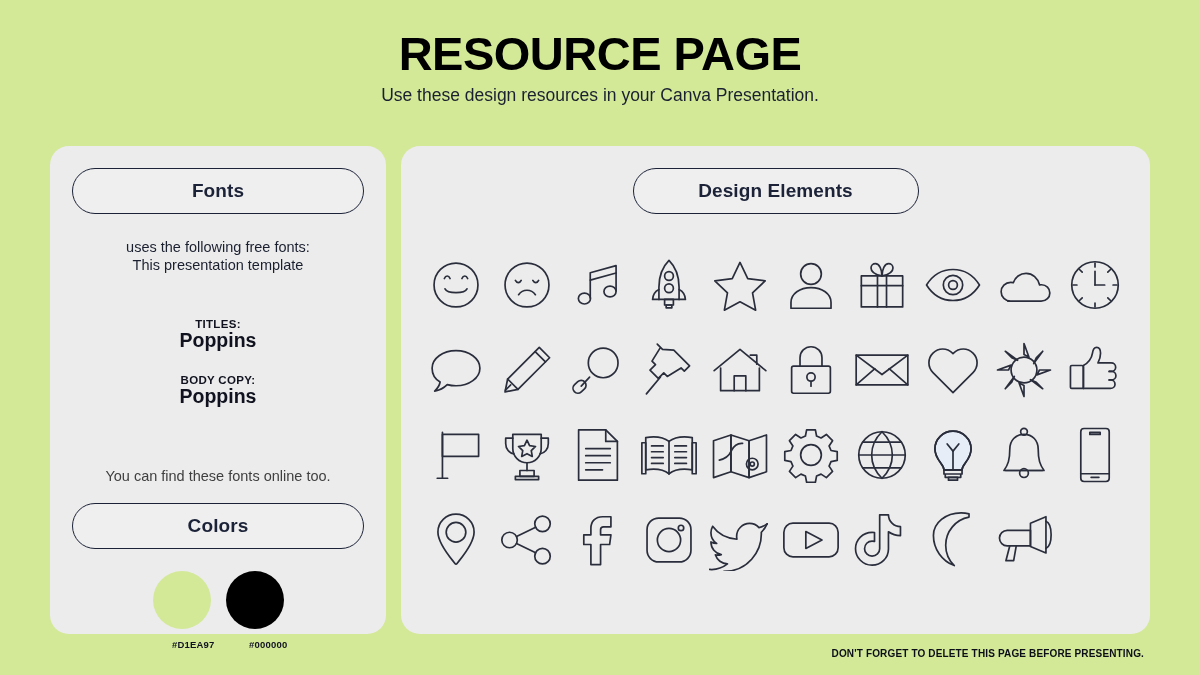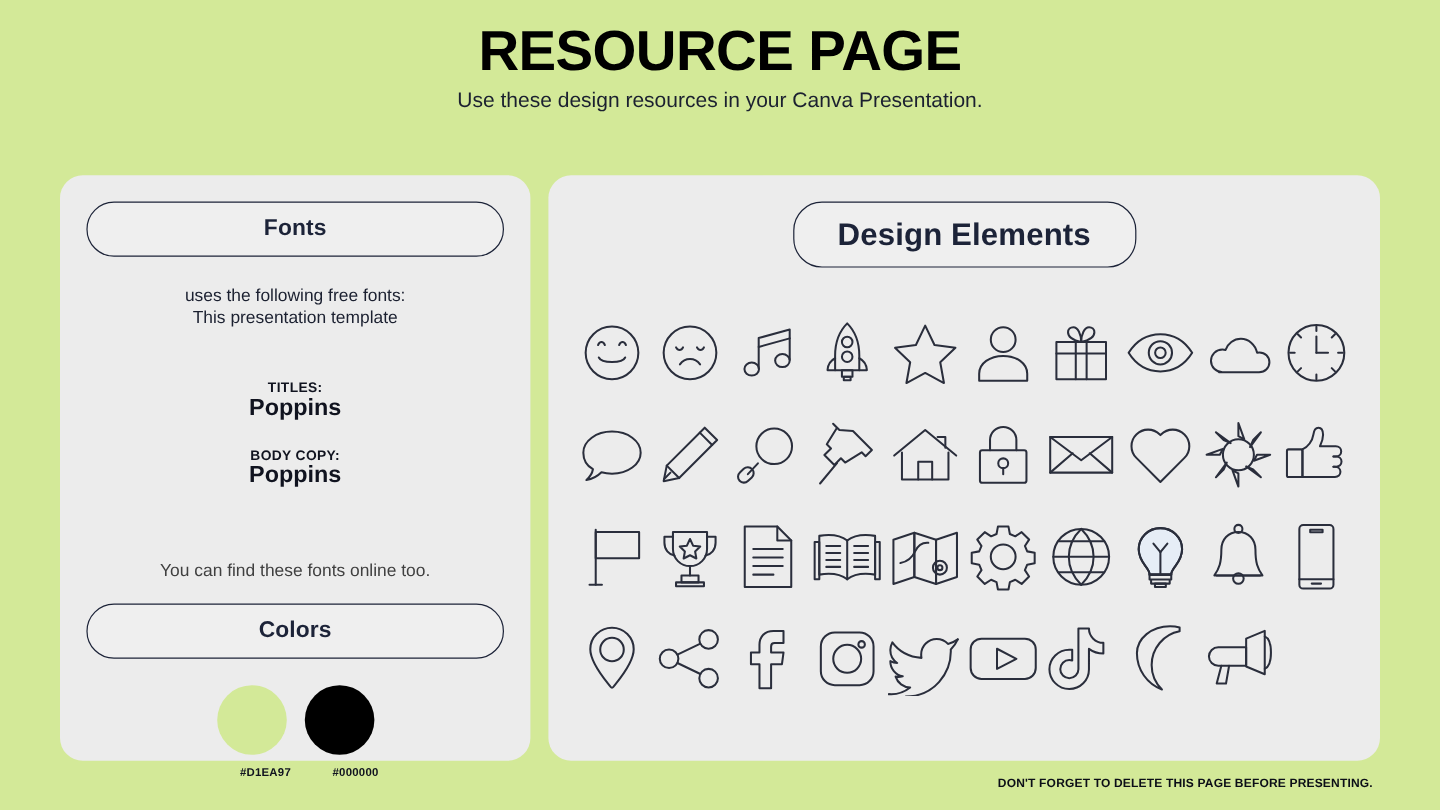--- a/index.html
+++ b/index.html
@@ -17,21 +17,21 @@
     position: relative;
   }
 
   
   #page-title {
     text-align: center;
     font-size: 47px;
     font-weight: bold;
     letter-spacing: -0.5px;
     color: #000000;
-    padding-top: 16px;
+    padding-top: 28px;
     line-height: 1.1;
   }
 
   #page-subtitle {
     text-align: center;
     font-size: 17.5px;
     color: #1b2030;
     margin-top: 5px;
     font-weight: normal;
   }
@@ -46,21 +46,21 @@
     display: flex;
     gap: 15px;
   }
 
   .panel {
     background: #ececec;
     border-radius: 19px;
   }
 
   #fonts-panel {
-    width: 392px;
+    width: 336px;
     flex: none;
     padding: 22px 22px 0 22px;
   }
 
   #elements-panel {
     flex: 1;
     padding: 22px 20px 0 20px;
   }
 
   
@@ -72,21 +72,21 @@
     font-weight: bold;
     color: #1c2338;
     padding: 11px 10px;
     background: #efefef;
     letter-spacing: 0.1px;
   }
 
   #elements-pill {
     width: 286px;
     margin: 0 auto;
-    font-size: 26px;
+    font-size: 19px;
   }
 
   
   .fonts-intro {
     text-align: center;
     font-size: 14.5px;
     line-height: 1.22;
     color: #1b2030;
     margin-top: 25px;
   }

